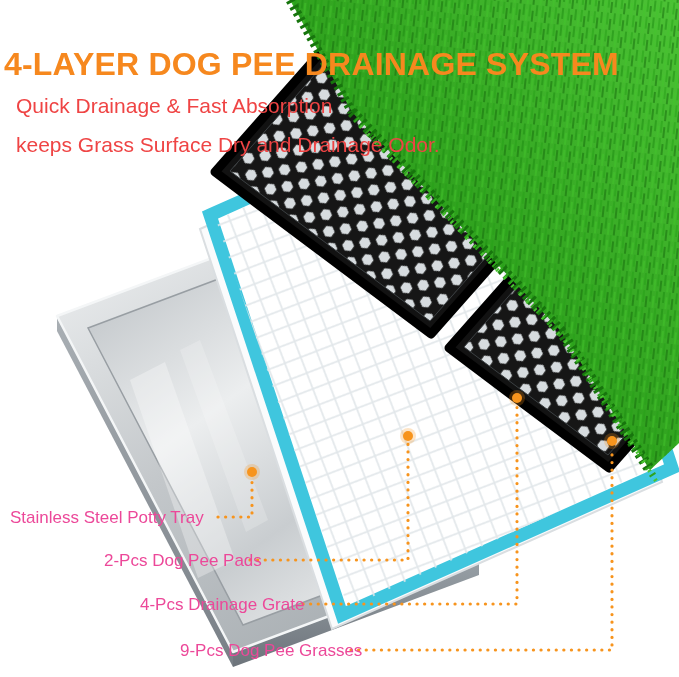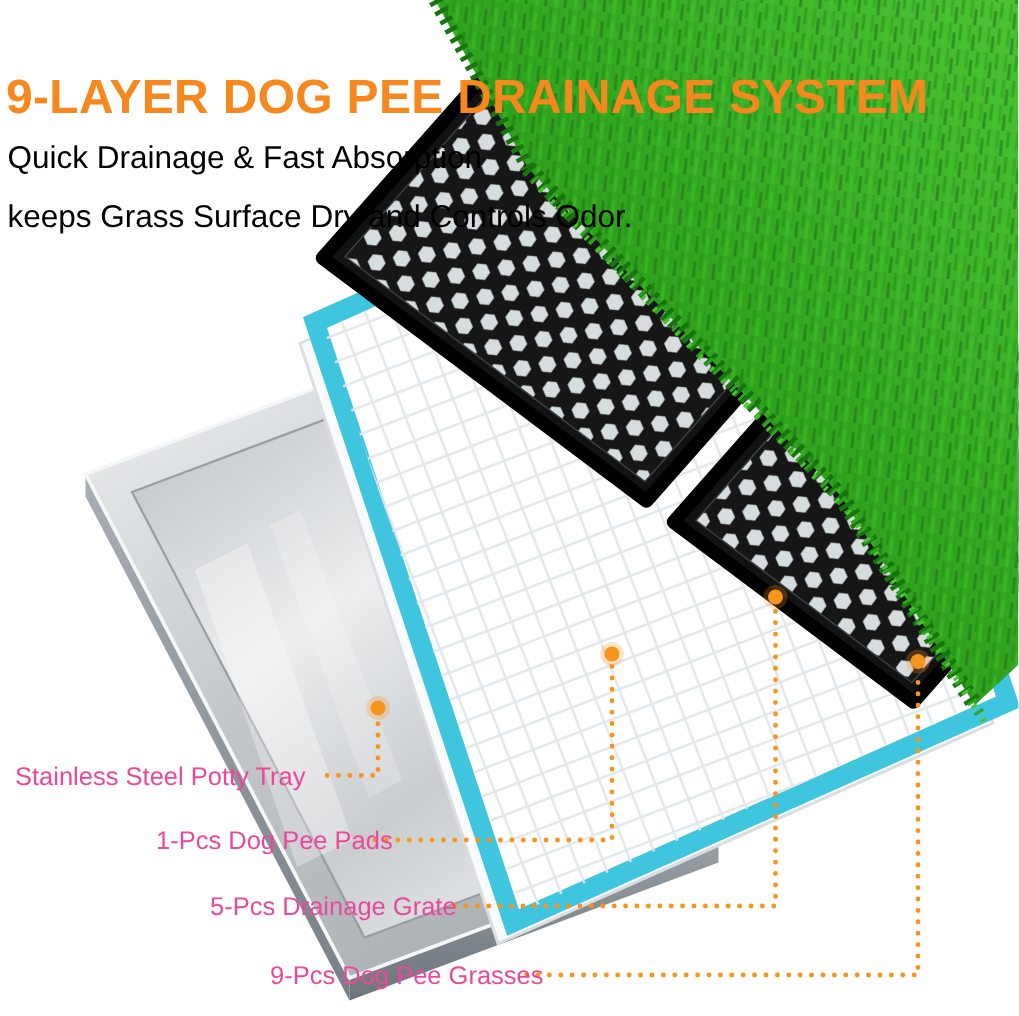--- a/index.html
+++ b/index.html
@@ -7,21 +7,21 @@
     position:relative;width:679px;height:677px;overflow:hidden;background:#ffffff;
     font-family:"Liberation Sans",sans-serif;
   }
   #stage svg{position:absolute;left:0;top:0;}
   .headline{
     position:absolute;left:4px;top:46px;
     font-size:32px;font-weight:800;letter-spacing:.2px;white-space:nowrap;
     color:#F6881E;z-index:5;
   }
   .subtitle{
-    position:absolute;left:5px;font-size:21px;color:#000000;white-space:nowrap;z-index:5;
+    position:absolute;left:16px;font-size:21px;color:#ef4444;white-space:nowrap;z-index:5;
   }
   .subtitle.s1{top:94px;}
   .subtitle.s2{top:133px;}
   .callout-label{
     position:absolute;font-size:17px;color:#ec4899;white-space:nowrap;z-index:5;line-height:19px;
   }
   #lbl-tray{left:10px;top:508px;}
   #lbl-pads{left:104px;top:551px;}
   #lbl-grate{left:140px;top:595px;}
   #lbl-grass{left:180px;top:641px;}
@@ -117,22 +117,22 @@
       <circle cx="252" cy="472" r="5" fill="#F7941D"></circle>
       <circle cx="408" cy="436" r="8" opacity="0.25" fill="#F7941D"></circle>
       <circle cx="408" cy="436" r="5" fill="#F7941D"></circle>
       <circle cx="517" cy="398" r="8" opacity="0.25" fill="#F7941D"></circle>
       <circle cx="517" cy="398" r="5" fill="#F7941D"></circle>
       <circle cx="612" cy="441" r="8" opacity="0.25" fill="#F7941D"></circle>
       <circle cx="612" cy="441" r="5" fill="#F7941D"></circle>
     </g>
   </svg>
 
-  <div class="headline">9-LAYER DOG PEE DRAINAGE SYSTEM</div>
+  <div class="headline">4-LAYER DOG PEE DRAINAGE SYSTEM</div>
   <div class="subtitle s1">Quick Drainage &amp; Fast Absorption</div>
-  <div class="subtitle s2">keeps Grass Surface Dry and Controls Odor.</div>
+  <div class="subtitle s2">keeps Grass Surface Dry and Drainage Odor.</div>
 
   <div class="callout-label" id="lbl-tray">Stainless Steel Potty Tray</div>
-  <div class="callout-label" id="lbl-pads">1-Pcs Dog Pee Pads</div>
-  <div class="callout-label" id="lbl-grate">5-Pcs Drainage Grate</div>
+  <div class="callout-label" id="lbl-pads">2-Pcs Dog Pee Pads</div>
+  <div class="callout-label" id="lbl-grate">4-Pcs Drainage Grate</div>
   <div class="callout-label" id="lbl-grass">9-Pcs Dog Pee Grasses</div>
 
 </div>
 
 </body></html>

